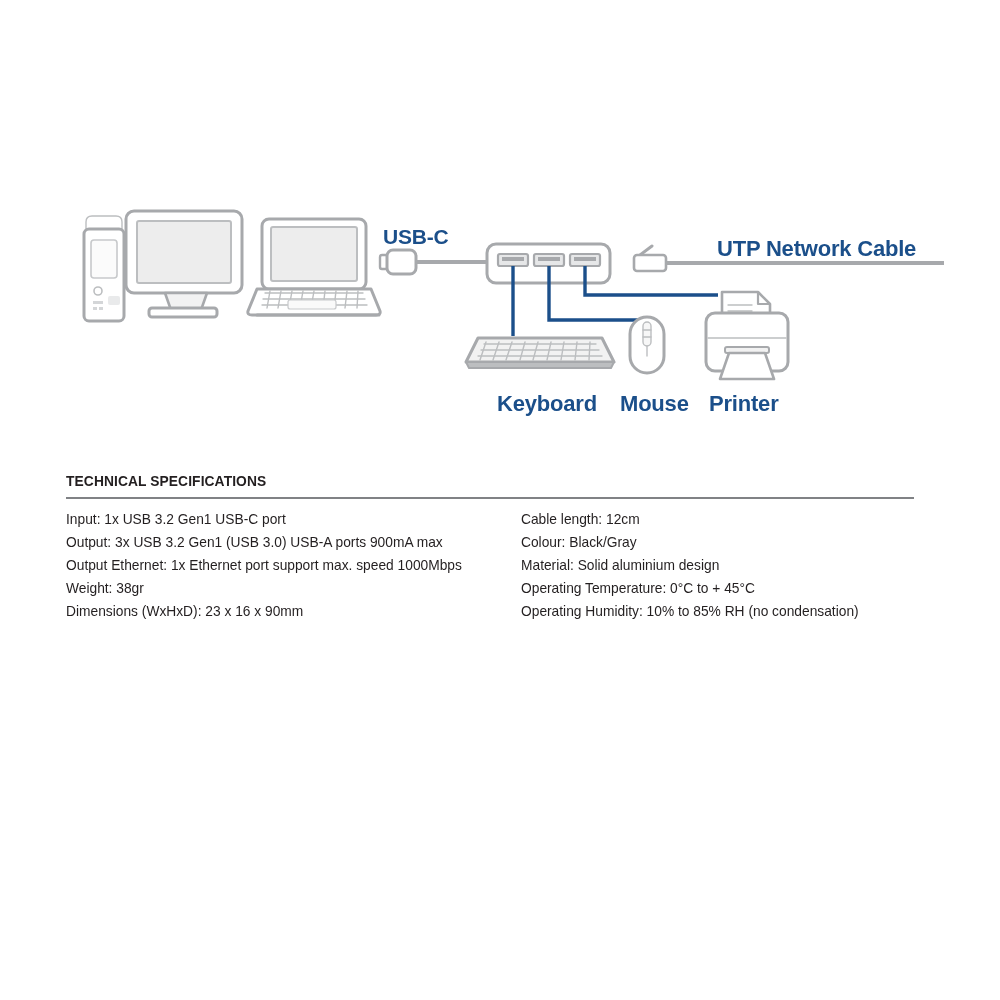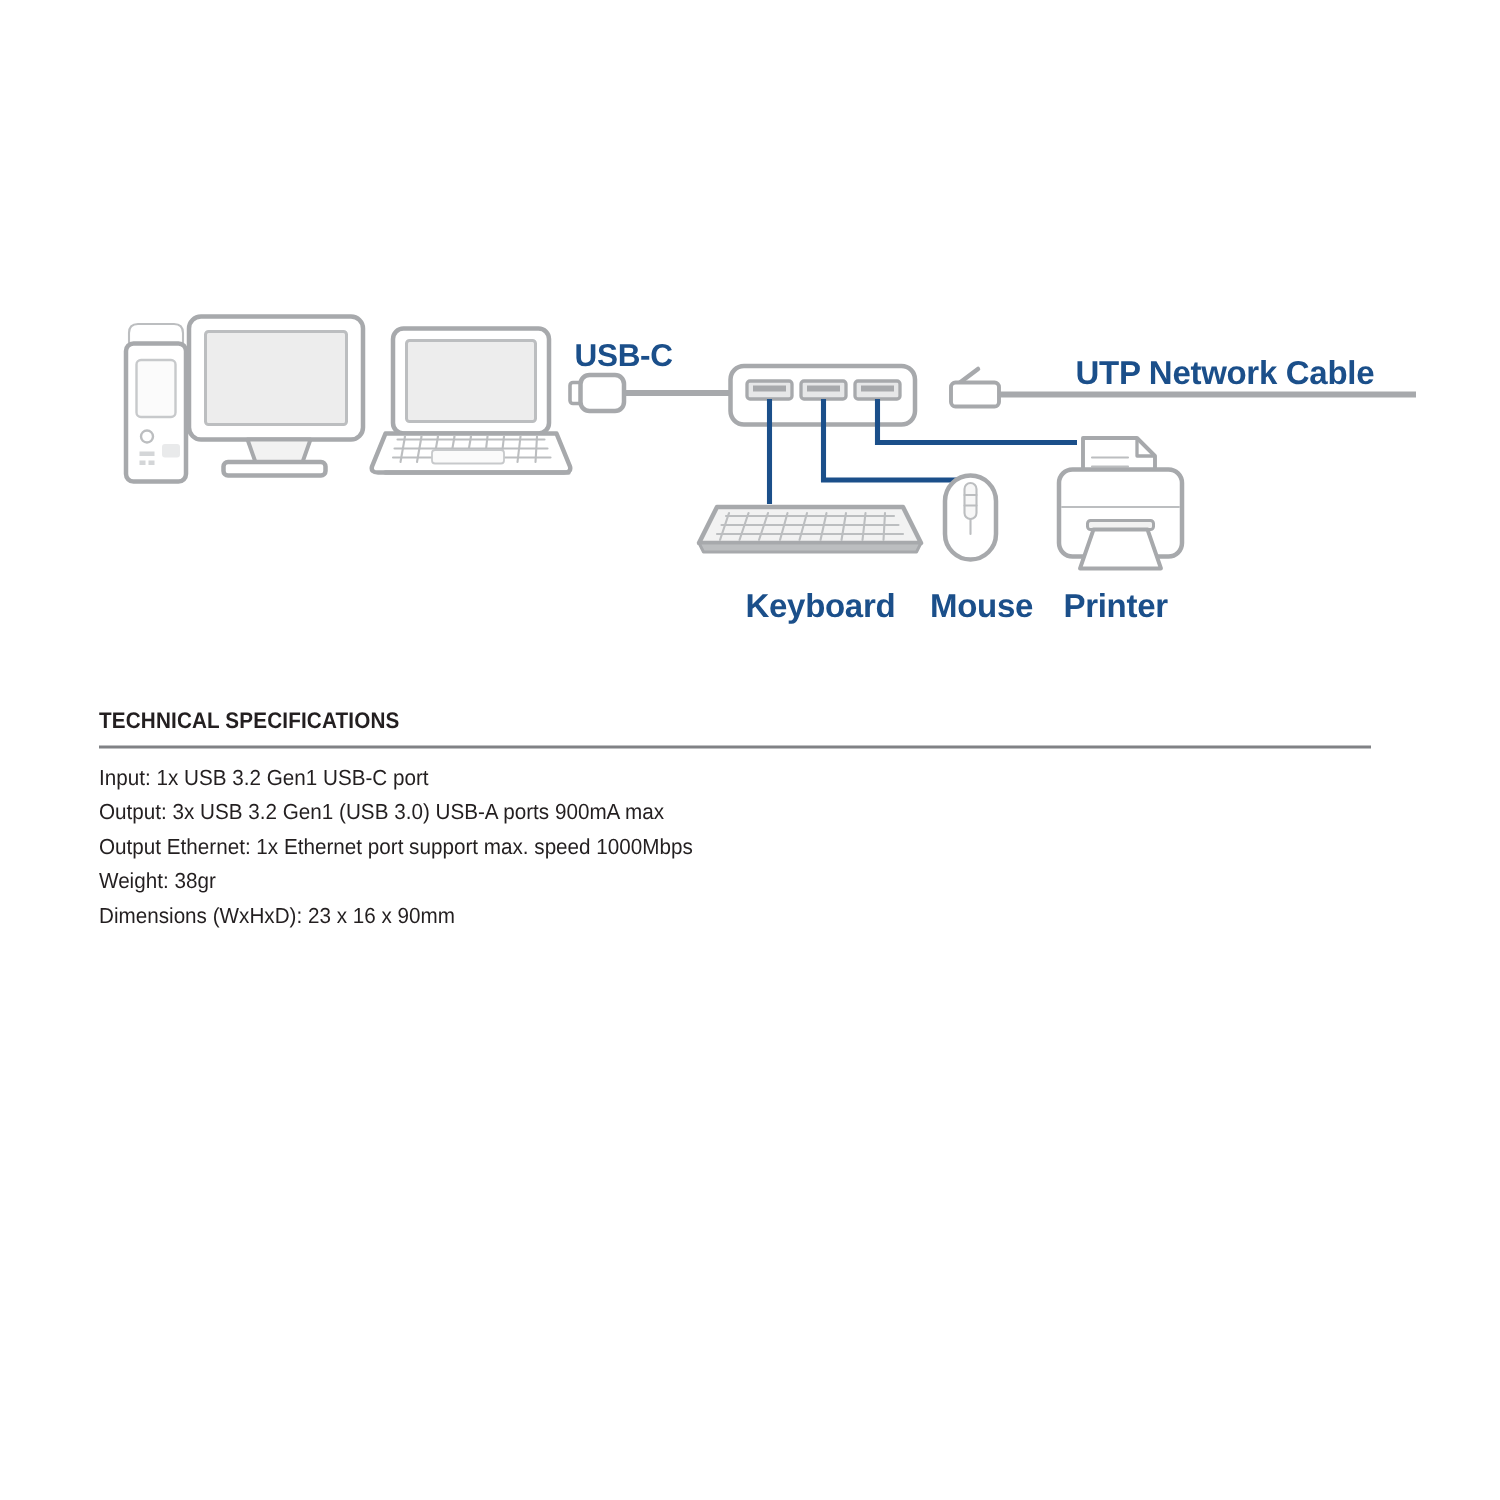--- a/index.html
+++ b/index.html
@@ -298,16 +298,23 @@
     <div id="specs-heading">TECHNICAL SPECIFICATIONS</div>
     <div id="specs-rule"></div>
     <div id="specs-columns">
       <div class="spec-col spec-col-left">
         <div class="spec-line">Input: 1x USB 3.2 Gen1 USB-C port</div>
         <div class="spec-line">Output: 3x USB 3.2 Gen1 (USB 3.0) USB-A ports 900mA max</div>
         <div class="spec-line">Output Ethernet: 1x Ethernet port support max. speed 1000Mbps</div>
         <div class="spec-line">Weight: 38gr</div>
         <div class="spec-line">Dimensions (WxHxD): 23 x 16 x 90mm</div>
       </div>
+      <div class="spec-col spec-col-right">
+        <div class="spec-line">Cable length: 12cm</div>
+        <div class="spec-line">Colour: Black/Gray</div>
+        <div class="spec-line">Material: Solid aluminium design</div>
+        <div class="spec-line">Operating Temperature: 0°C to + 45°C</div>
+        <div class="spec-line">Operating Humidity: 10% to 85% RH (no condensation)</div>
+      </div>
     </div>
   </div>
 
 </div>
 
 </body></html>

